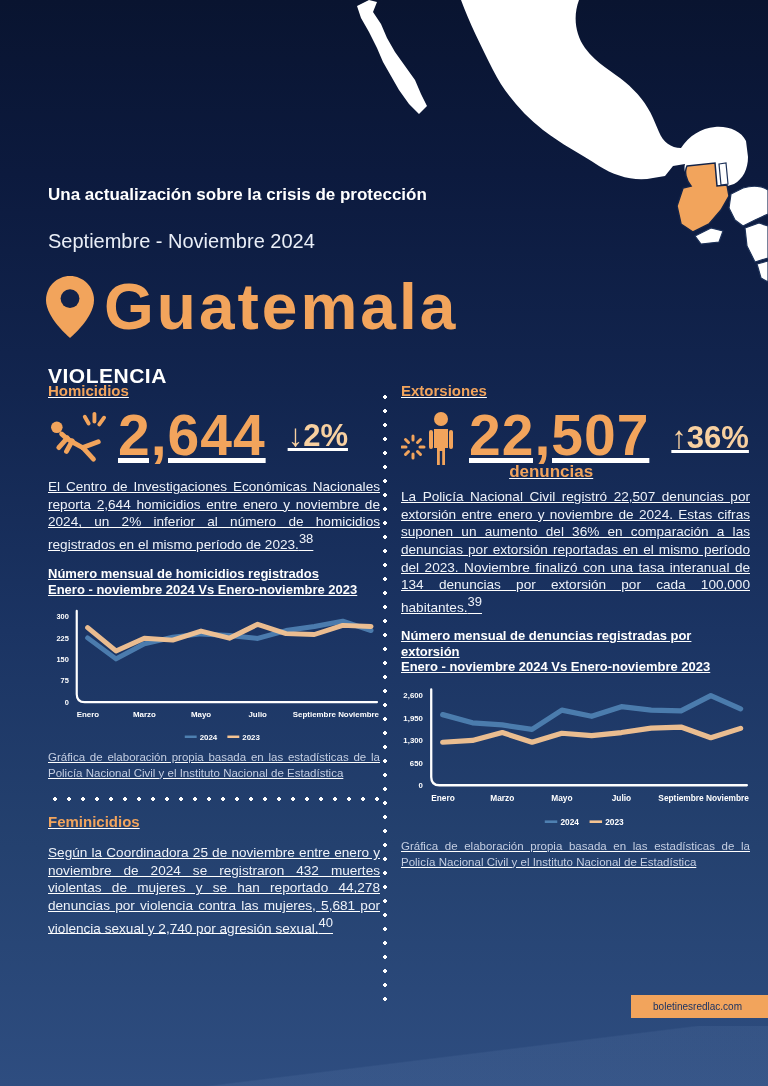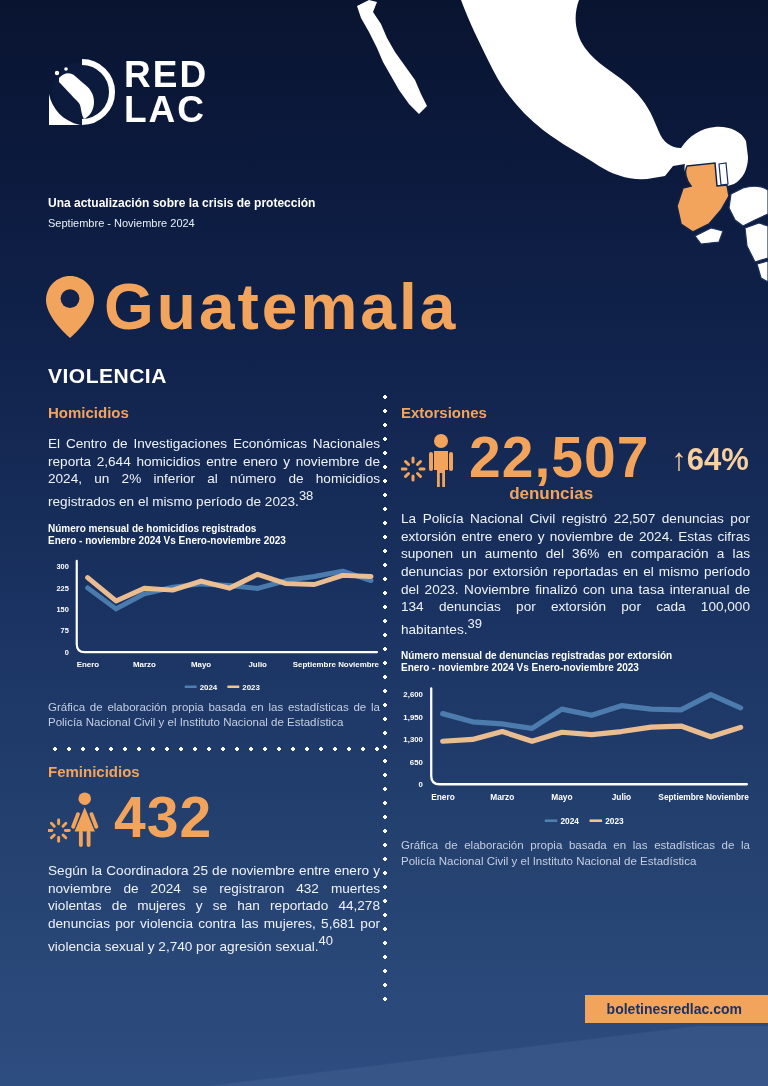--- a/index.html
+++ b/index.html
@@ -12,57 +12,57 @@
   :root{--accent:#f2a45c;--accent-light:#f8d0a0;--navy:#1b3363;}
 
   
   .map{position:absolute;top:0;right:0;width:425px;height:300px;}
 
   
   .logo{position:absolute;left:46px;top:58px;display:flex;align-items:center;gap:8px;}
   .logo-text{font-weight:bold;font-size:37px;line-height:.94;letter-spacing:2px;color:#fff;}
 
   
-  .h-title{position:absolute;left:48px;top:184px;font-weight:bold;font-size:12px;line-height:1.26;color:#fff;margin-top:12px;}
-  .h-sub{position:absolute;left:48px;top:217px;font-size:11px;color:#e9eef7;}
+  .h-title{position:absolute;left:48px;top:184px;font-weight:bold;font-size:17px;line-height:1.26;color:#fff;}
+  .h-sub{position:absolute;left:48px;top:230px;font-size:20px;color:#e9eef7;}
 
   
   .country{position:absolute;left:46px;top:270px;display:flex;align-items:center;gap:10px;}
   .country-name{font-size:64px;font-weight:bold;letter-spacing:3px;color:var(--accent);}
 
   .violencia{position:absolute;left:48px;top:364px;font-weight:bold;font-size:21px;letter-spacing:.5px;}
 
   
-  .col{position:absolute;top:404px;}
+  .col{position:absolute;top:382px;text-decoration:underline;}
   .col-left{left:48px;width:332px;}
   .col-right{left:401px;width:349px;}
 
   .stat-label{font-weight:bold;font-size:15px;color:var(--accent);}
   .stat-row{display:flex;align-items:center;margin-top:8px;gap:8px;}
   .stat-row.top{align-items:flex-start;}
   .stat-value{font-size:57px;font-weight:bold;letter-spacing:1px;color:var(--accent);line-height:1;}
   .stat-unit{font-size:17px;font-weight:bold;color:var(--accent);text-align:center;padding-right:16px;margin-top:-2px;}
   .stat-delta{font-size:31px;font-weight:bold;color:var(--accent-light);margin-left:14px;}
   .para{margin-top:14px;font-size:13.6px;line-height:1.3;text-align:justify;color:#eef2f9;}
   .para sup{font-size:13px;}
-  .chart-title{margin-top:13px;font-weight:bold;font-size:10px;line-height:1.2;color:#fff;}
+  .chart-title{margin-top:13px;font-weight:bold;font-size:13px;line-height:1.2;color:#fff;}
   svg.chart{display:block;width:100%;margin-top:4px;}
   .ct{font:700 7.5px "Liberation Sans",sans-serif;fill:#fff;}
   .cx{font:700 8px "Liberation Sans",sans-serif;fill:#fff;}
   .caption{margin-top:2px;font-size:11.5px;line-height:1.35;color:#c4cee2;text-align:justify;}
 
   .dot-h{height:4px;margin:16px 0 12px 0;
     background-image:radial-gradient(circle,#fff 1.7px,rgba(255,255,255,0) 1.9px);
     background-size:14px 4px;background-repeat:repeat-x;}
   .dot-v{position:absolute;left:383px;top:390px;width:4px;height:614px;
     background-image:radial-gradient(circle,#fff 1.7px,rgba(255,255,255,0) 1.9px);
     background-size:4px 14px;background-repeat:repeat-y;}
 
   .footer-link{position:absolute;right:0;top:995px;background:var(--accent);color:var(--navy);
-    font-weight:bold;font-size:14px;padding:6px 26px 6px 22px;cursor:pointer;}
+    font-weight:normal;font-size:10px;padding:6px 26px 6px 22px;cursor:pointer;}
 
   .icon{flex:0 0 auto;}
 </style>
 </head>
 <body>
 
 <div class="page">
 
   <svg class="map" viewBox="0 0 425 300" aria-hidden="true">
 
@@ -76,34 +76,20 @@
 
     <path fill="#ffffff" stroke="#1d3158" stroke-width="1.2" d="M388 194 L400 188 C410 185 420 186 425 190 L425 214 L412 220 L400 226 L392 220 L386 208 Z"></path>
 
     <path fill="#ffffff" stroke="#1d3158" stroke-width="1.2" d="M352 236 L368 228 L380 231 L376 242 L358 244 Z"></path>
 
     <path fill="#ffffff" stroke="#1d3158" stroke-width="1.2" d="M402 228 L416 223 L425 226 L425 258 L412 262 L404 246 Z"></path>
 
     <path fill="#ffffff" stroke="#1d3158" stroke-width="1.2" d="M414 264 L425 261 L425 282 L418 278 Z"></path>
   </svg>
 
-  <div class="logo">
-    <svg class="icon" width="70" height="70" viewBox="0 0 70 70" aria-hidden="true">
-      <path d="M3 36 L3 67 L34 67 C17 63 6 51 3 36 Z" fill="#ffffff"></path>
-      <circle cx="36" cy="34" r="30" fill="#0c1a3e"></circle>
-      <path d="M36 4 A30 30 0 0 1 66 34 A30 30 0 0 1 36 64" fill="none" stroke="#ffffff" stroke-width="6"></path>
-      <path d="M13 20 C18 14 25 14 29 18 L37 25 C44 30 48 36 48 44 C48 52 44 58 38 61 C34 54 36 48 32 44 C26 38 17 28 13 24 Z" fill="#ffffff"></path>
-      <circle cx="11" cy="15" r="2.2" fill="#ffffff"></circle>
-      <circle cx="20" cy="11" r="1.8" fill="#ffffff"></circle>
-    </svg>
-    <div class="logo-text">
-      <div>RED</div>
-      <div>LAC</div>
-    </div>
-  </div>
 
   <div class="h-title">
     <div>Una actualización sobre la crisis de protección</div>
   </div>
   <div class="h-sub">Septiembre - Noviembre 2024</div>
 
   <div class="country">
     <svg class="icon" width="48" height="62" viewBox="0 0 24 31" aria-hidden="true">
       <path d="M12 0 C5.4 0 0 5.4 0 12 C0 21 12 31 12 31 C12 31 24 21 24 12 C24 5.4 18.6 0 12 0 Z" fill="#f2a45c"></path>
       <circle cx="12" cy="11.3" r="4.7" fill="#12224a"></circle>
@@ -112,20 +98,39 @@
   </div>
 
   <div class="violencia">VIOLENCIA</div>
 
   <div class="dot-v"></div>
 
   <div class="col col-left">
 
     <div>
       <div class="stat-label">Homicidios</div>
+      <div class="stat-row">
+        <svg class="icon" width="62" height="54" viewBox="0 0 64 56" aria-hidden="true">
+          <circle cx="9" cy="19" r="6" fill="#f2a45c"></circle>
+          <g stroke="#f2a45c" stroke-width="5" stroke-linecap="round" fill="none">
+            <path d="M14 26 C21 33 28 36 36 40"></path>
+            <path d="M20 30 L11 40"></path>
+            <path d="M25 33 L19 44"></path>
+            <path d="M36 40 L52 34"></path>
+            <path d="M36 40 L47 52"></path>
+          </g>
+          <g stroke="#f2a45c" stroke-width="4" stroke-linecap="round">
+            <path d="M38 8 L42 15"></path>
+            <path d="M48 5 L48 13"></path>
+            <path d="M58 9 L53 16"></path>
+          </g>
+        </svg>
+        <div class="stat-value">2,644</div>
+        <div class="stat-delta">↓2%</div>
+      </div>
       <div class="para"><span>El Centro de Investigaciones Económicas Nacionales reporta 2,644 homicidios entre enero y noviembre de 2024, un 2% inferior al número de homicidios registrados en el mismo período de 2023.</span><sup>38</sup></div>
 
       <div class="chart-title">
         <div>Número mensual de homicidios registrados</div>
         <div>Enero - noviembre 2024 Vs Enero-noviembre 2023</div>
       </div>
       <svg class="chart" viewBox="0 0 335 148">
           <text class="ct" x="21" y="18.6" text-anchor="end">300</text>
           <text class="ct" x="21" y="40.1" text-anchor="end">225</text>
           <text class="ct" x="21" y="61.6" text-anchor="end">150</text>
@@ -145,43 +150,20 @@
           <line x1="181" y1="137" x2="193" y2="137" stroke="#f6c492" stroke-width="2.5"></line>
           <text class="cx" x="196" y="140">2023</text>
         </svg>
       <div class="caption">Gráfica de elaboración propia basada en las estadísticas de la Policía Nacional Civil y el Instituto Nacional de Estadística</div>
     </div>
 
     <div class="dot-h"></div>
 
     <div>
       <div class="stat-label">Feminicidios</div>
-      <div class="stat-row">
-        <svg class="icon" width="58" height="60" viewBox="0 0 60 62" aria-hidden="true">
-          <g stroke="#f2a45c" stroke-width="3" stroke-linecap="round">
-            <path d="M11 33 L11 37"></path>
-              <path d="M11 51 L11 55"></path>
-            <path d="M0 44 L4 44"></path>
-              <path d="M18 44 L22 44"></path>
-            <path d="M3.5 36.5 L6.5 39.5"></path>
-              <path d="M15.5 48.5 L18.5 51.5"></path>
-            <path d="M3.5 51.5 L6.5 48.5"></path>
-              <path d="M15.5 39.5 L18.5 36.5"></path>
-          </g>
-          <circle cx="38" cy="11" r="6.5" fill="#f2a45c"></circle>
-          <path d="M38 20 L48.5 45 L27.5 45 Z" fill="#f2a45c"></path>
-          <g stroke="#f2a45c" stroke-width="4" stroke-linecap="round">
-            <path d="M31 27 L26 40"></path>
-              <path d="M45 27 L50 40"></path>
-            <path d="M34 46 L34 59"></path>
-              <path d="M42 46 L42 59"></path>
-          </g>
-        </svg>
-        <div class="stat-value">432</div>
-      </div>
       <div class="para"><span>Según la Coordinadora 25 de noviembre entre enero y noviembre de 2024 se registraron 432 muertes violentas de mujeres y se han reportado 44,278 denuncias por violencia contra las mujeres, 5,681 por violencia sexual y 2,740 por agresión sexual.</span><sup>40</sup></div>
     </div>
   </div>
 
   <div class="col col-right">
 
     <div>
       <div class="stat-label">Extorsiones</div>
       <div class="stat-row top">
         <svg class="icon" width="60" height="62" viewBox="0 0 60 62" aria-hidden="true">
@@ -199,21 +181,21 @@
           <path d="M33 22 L47 22 L47 41 L44 41 L44 58 L41.2 58 L41.2 44 L38.8 44 L38.8 58 L36 58 L36 41 L33 41 Z" fill="#f2a45c"></path>
           <g stroke="#f2a45c" stroke-width="4" stroke-linecap="round">
             <path d="M30 25 L30 40"></path>
               <path d="M50 25 L50 40"></path>
           </g>
         </svg>
         <div>
           <div class="stat-value">22,507</div>
           <div class="stat-unit">denuncias</div>
         </div>
-        <div class="stat-delta" style="margin-top:13px;">↑64%</div>
+        <div class="stat-delta" style="margin-top:13px;">↑36%</div>
       </div>
       <div class="para" style="margin-top:6px;"><span>La Policía Nacional Civil registró 22,507 denuncias por extorsión entre enero y noviembre de 2024. Estas cifras suponen un aumento del 36% en comparación a las denuncias por extorsión reportadas en el mismo período del 2023. Noviembre finalizó con una tasa interanual de 134 denuncias por extorsión por cada 100,000 habitantes.</span><sup>39</sup></div>
 
       <div class="chart-title" style="margin-top:12px;">
         <div>Número mensual de denuncias registradas por extorsión</div>
         <div>Enero - noviembre 2024 Vs Enero-noviembre 2023</div>
       </div>
       <svg class="chart" viewBox="0 0 335 148">
           <text class="ct" x="21" y="18.6" text-anchor="end">2,600</text>
           <text class="ct" x="21" y="40.1" text-anchor="end">1,950</text>

